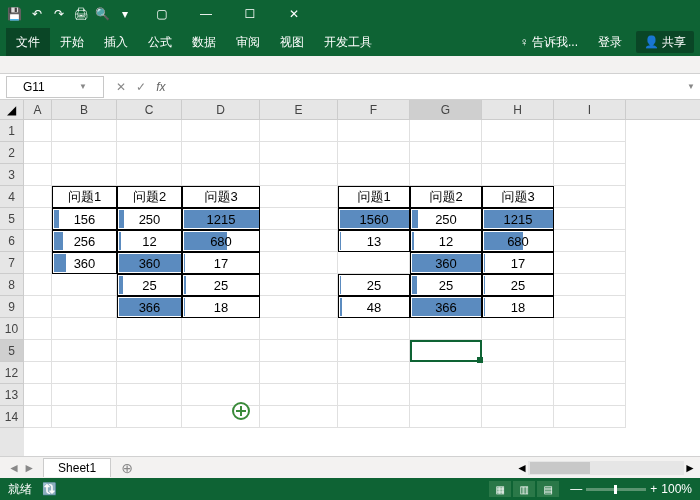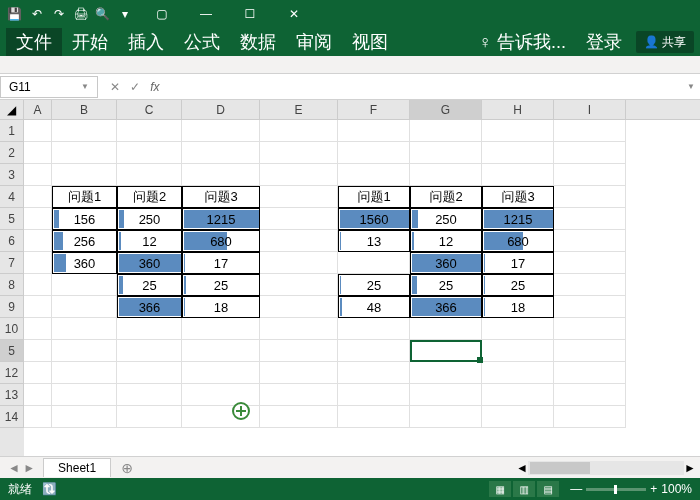--- a/index.html
+++ b/index.html
@@ -4,27 +4,27 @@
 <style>
 *{margin:0;padding:0;box-sizing:border-box;font-family:"Microsoft YaHei",Arial,sans-serif;user-select:none}
 body{width:700px;height:500px;background:#fff;overflow:hidden;position:relative;font-size:12px}
 .titlebar{height:28px;background:#0e6334;display:flex;align-items:center;color:#fff}
 .qat{display:flex;align-items:center;gap:4px;padding:0 6px}
 .qat-ico{width:18px;height:18px;display:flex;align-items:center;justify-content:center;cursor:pointer;font-size:12px}
 .title-txt{flex:1;text-align:center;font-size:12px;color:#e8f3ec}
 .win-ctrl{display:flex}
 .win-btn{width:44px;height:28px;display:flex;align-items:center;justify-content:center;cursor:pointer;font-size:12px}
 .ribbon{height:28px;background:#0e6334;display:flex;align-items:center;padding:0 6px;color:#fff}
-.tab{padding:0 10px;height:28px;display:flex;align-items:center;cursor:pointer;font-size:18px}
+.tab{padding:0 10px;height:28px;display:flex;align-items:center;cursor:pointer;font-size:12px}
 .tab.file{background:#0a4626}
 .spacer{flex:1}
 .share{background:#0a4626;padding:0 8px;display:flex;align-items:center;gap:3px;height:22px;border-radius:2px;margin-left:4px}
 .toolbar-gap{height:18px;background:#f3f2f1;border-bottom:1px solid #d1d1d1}
 .fbar{height:26px;background:#fff;border-bottom:1px solid #d1d1d1;display:flex;align-items:center}
-.namebox{width:98px;height:22px;border:1px solid #c8c8c8;display:flex;align-items:center;padding:0 8px;font-size:12px;justify-content:space-between}
+.namebox{width:98px;height:22px;border:1px solid #c8c8c8;margin-left:6px;display:flex;align-items:center;padding:0 16px;font-size:12px;justify-content:space-between}
 .namebox span.dd{font-size:8px;color:#888}
 .fx-btns{display:flex;gap:10px;padding:0 12px;color:#888}
 .fx-lab{font-style:italic;color:#666;padding-right:8px}
 .fline{flex:1;height:22px}
 .fdd{width:18px;text-align:center;color:#888;font-size:8px}
 .grid-wrap{position:absolute;top:100px;left:0;right:0;bottom:44px;overflow:hidden;background:#fff}
 .col-hdr{position:absolute;top:0;left:0;right:0;height:20px;background:#e6e6e6;display:flex;border-bottom:1px solid #ccc}
 .chA{width:24px;border-right:1px solid #ccc;background:#e6e6e6;display:flex;align-items:center;justify-content:center}
 .ch{border-right:1px solid #ccc;display:flex;align-items:center;justify-content:center;font-size:12px;color:#444}
 .ch.sel{background:#cfcfcf}
@@ -77,20 +77,21 @@
 </div>
 
 <div class="ribbon">
   <div class="tab file">文件</div>
   <div class="tab">开始</div>
   <div class="tab">插入</div>
   <div class="tab">公式</div>
   <div class="tab">数据</div>
   <div class="tab">审阅</div>
   <div class="tab">视图</div>
+  <div class="tab">开发工具</div>
   <div class="spacer"></div>
   <div class="tab">♀ 告诉我...</div>
   <div class="tab">登录</div>
   <div class="share">
       <span>👤</span>
       <span>共享</span>
     </div>
 </div>
 
 <div class="toolbar-gap"></div>

